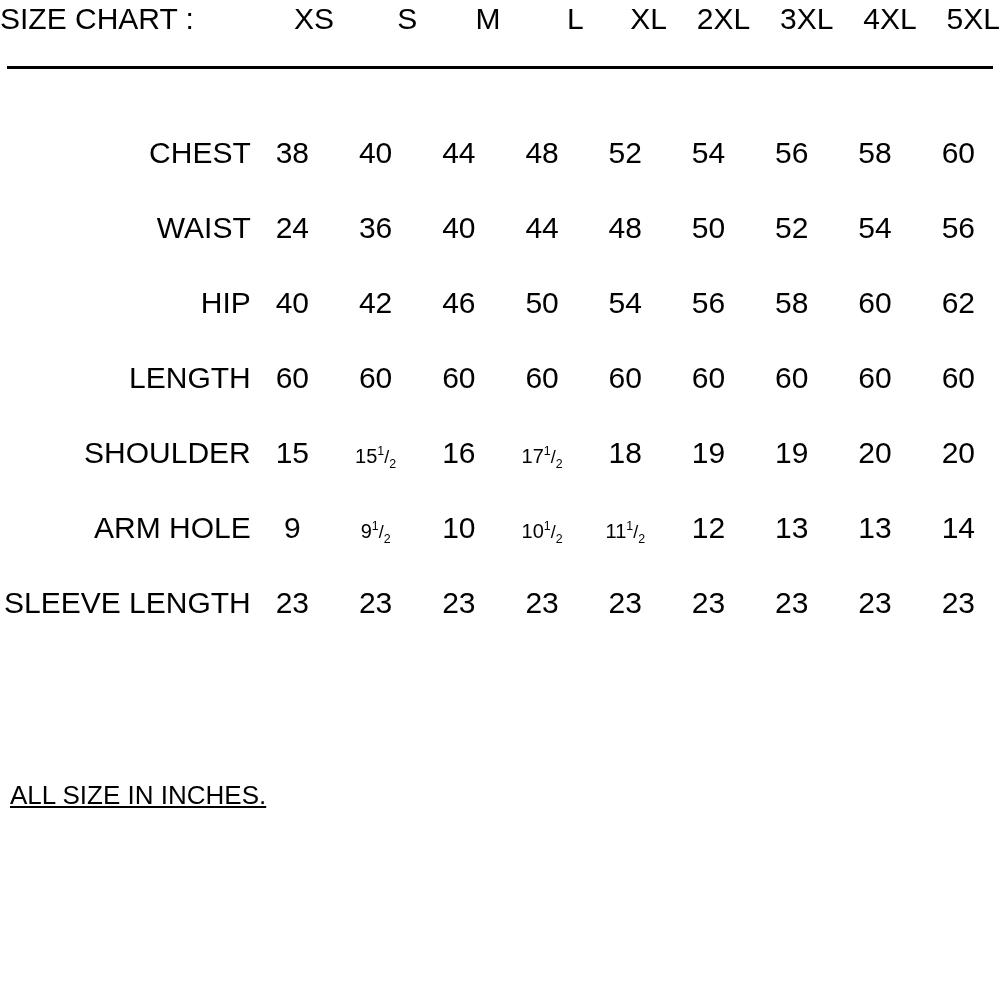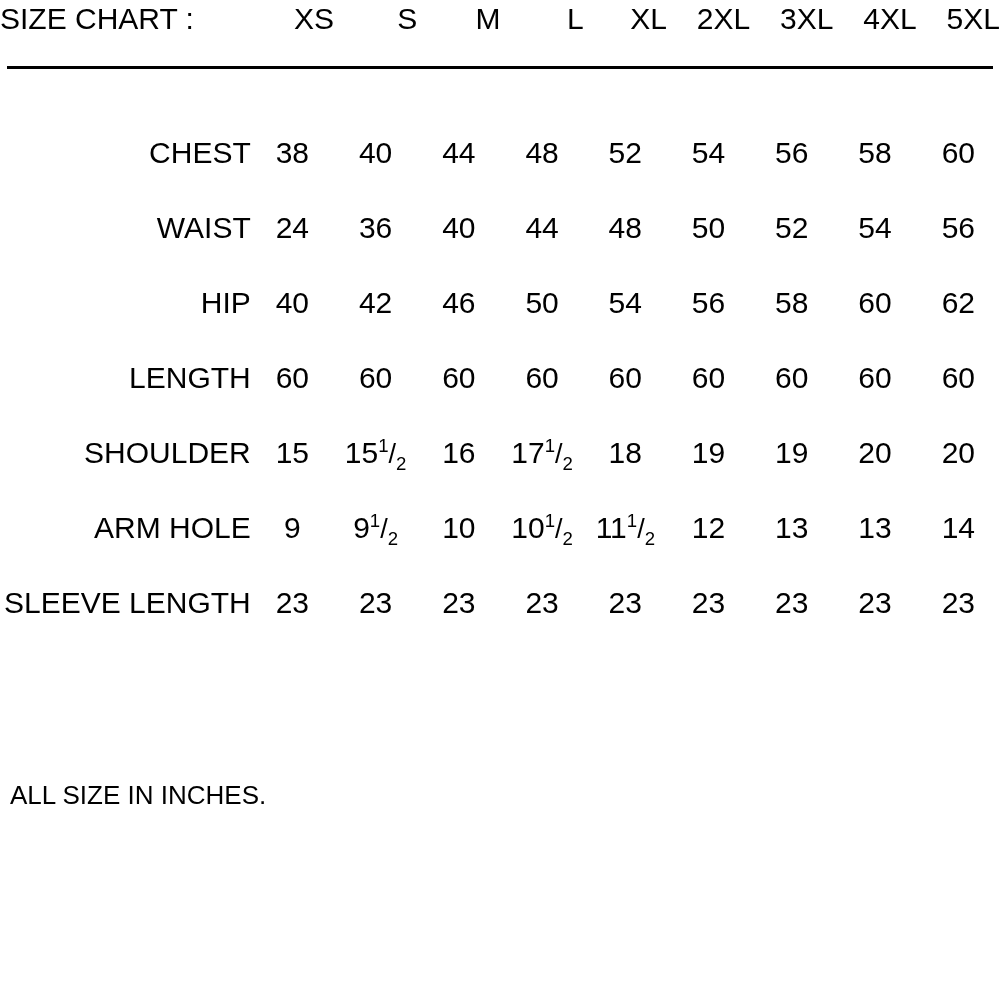--- a/index.html
+++ b/index.html
@@ -67,21 +67,21 @@
     height: 75px;
   }
   td.cell {
     text-align: center;
     font-size: 30px;
     height: 75px;
     white-space: nowrap;
   }
   .frac {
     display: inline-block;
-    font-size: 30px;
+    font-size: 20px;
     white-space: nowrap;
   }
   .frac sup {
     font-size: 0.62em;
     vertical-align: super;
     line-height: 0;
   }
   .frac .slash {
     font-size: 0.9em;
     padding: 0 0px;
@@ -94,20 +94,21 @@
   .notes {
     position: absolute;
     left: 10px;
     top: 782px;
     width: 980px;
   }
   .note {
     font-size: 26px;
     line-height: 1;
     margin-bottom: 43px;
+    text-decoration: underline;
   }
   .note.bold {
     font-weight: bold;
     font-size: 27px;
   }
 </style>
 </head>
 <body>
 
 <div class="page">

